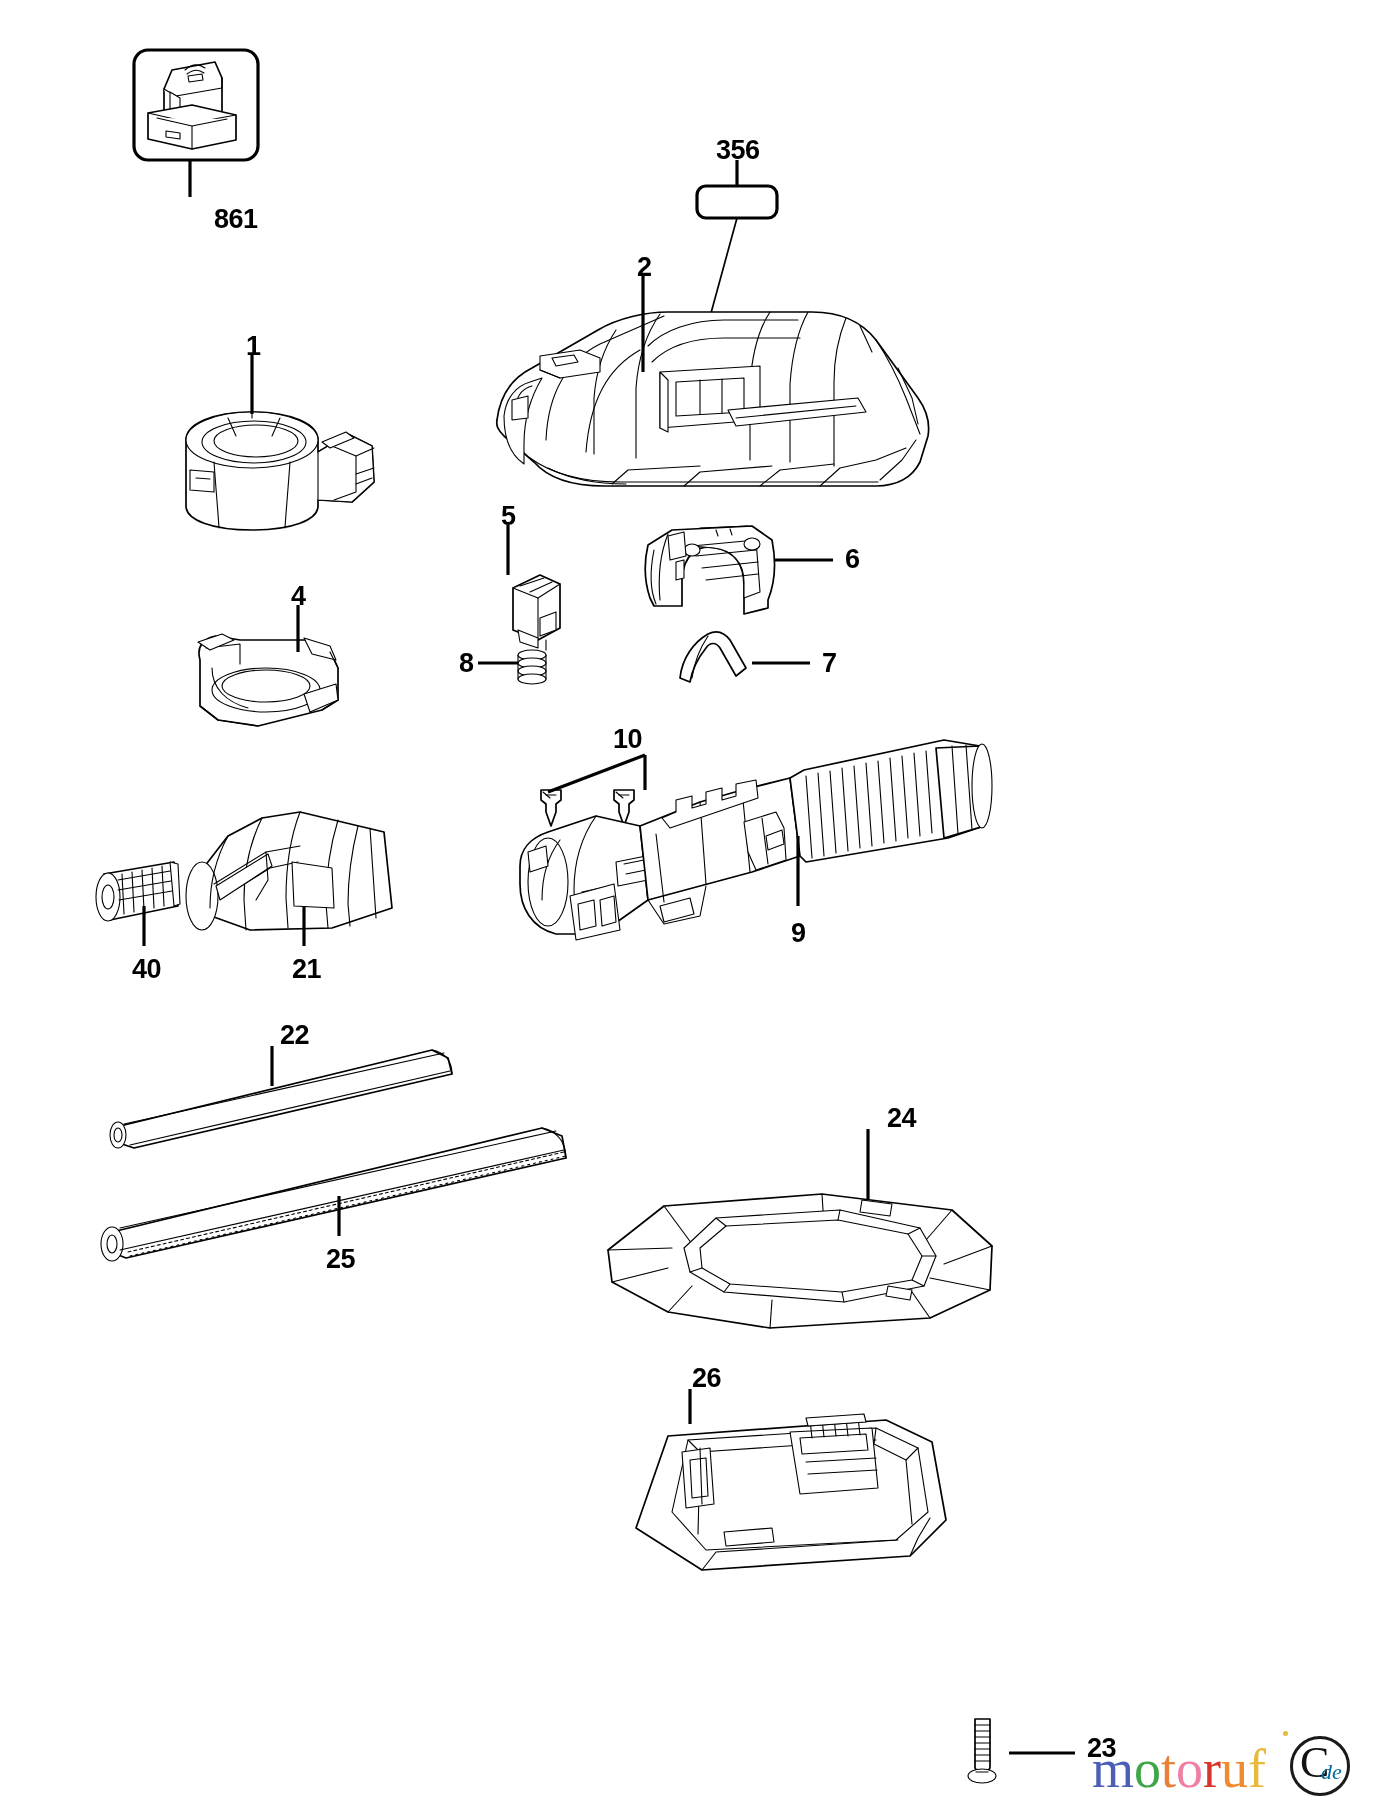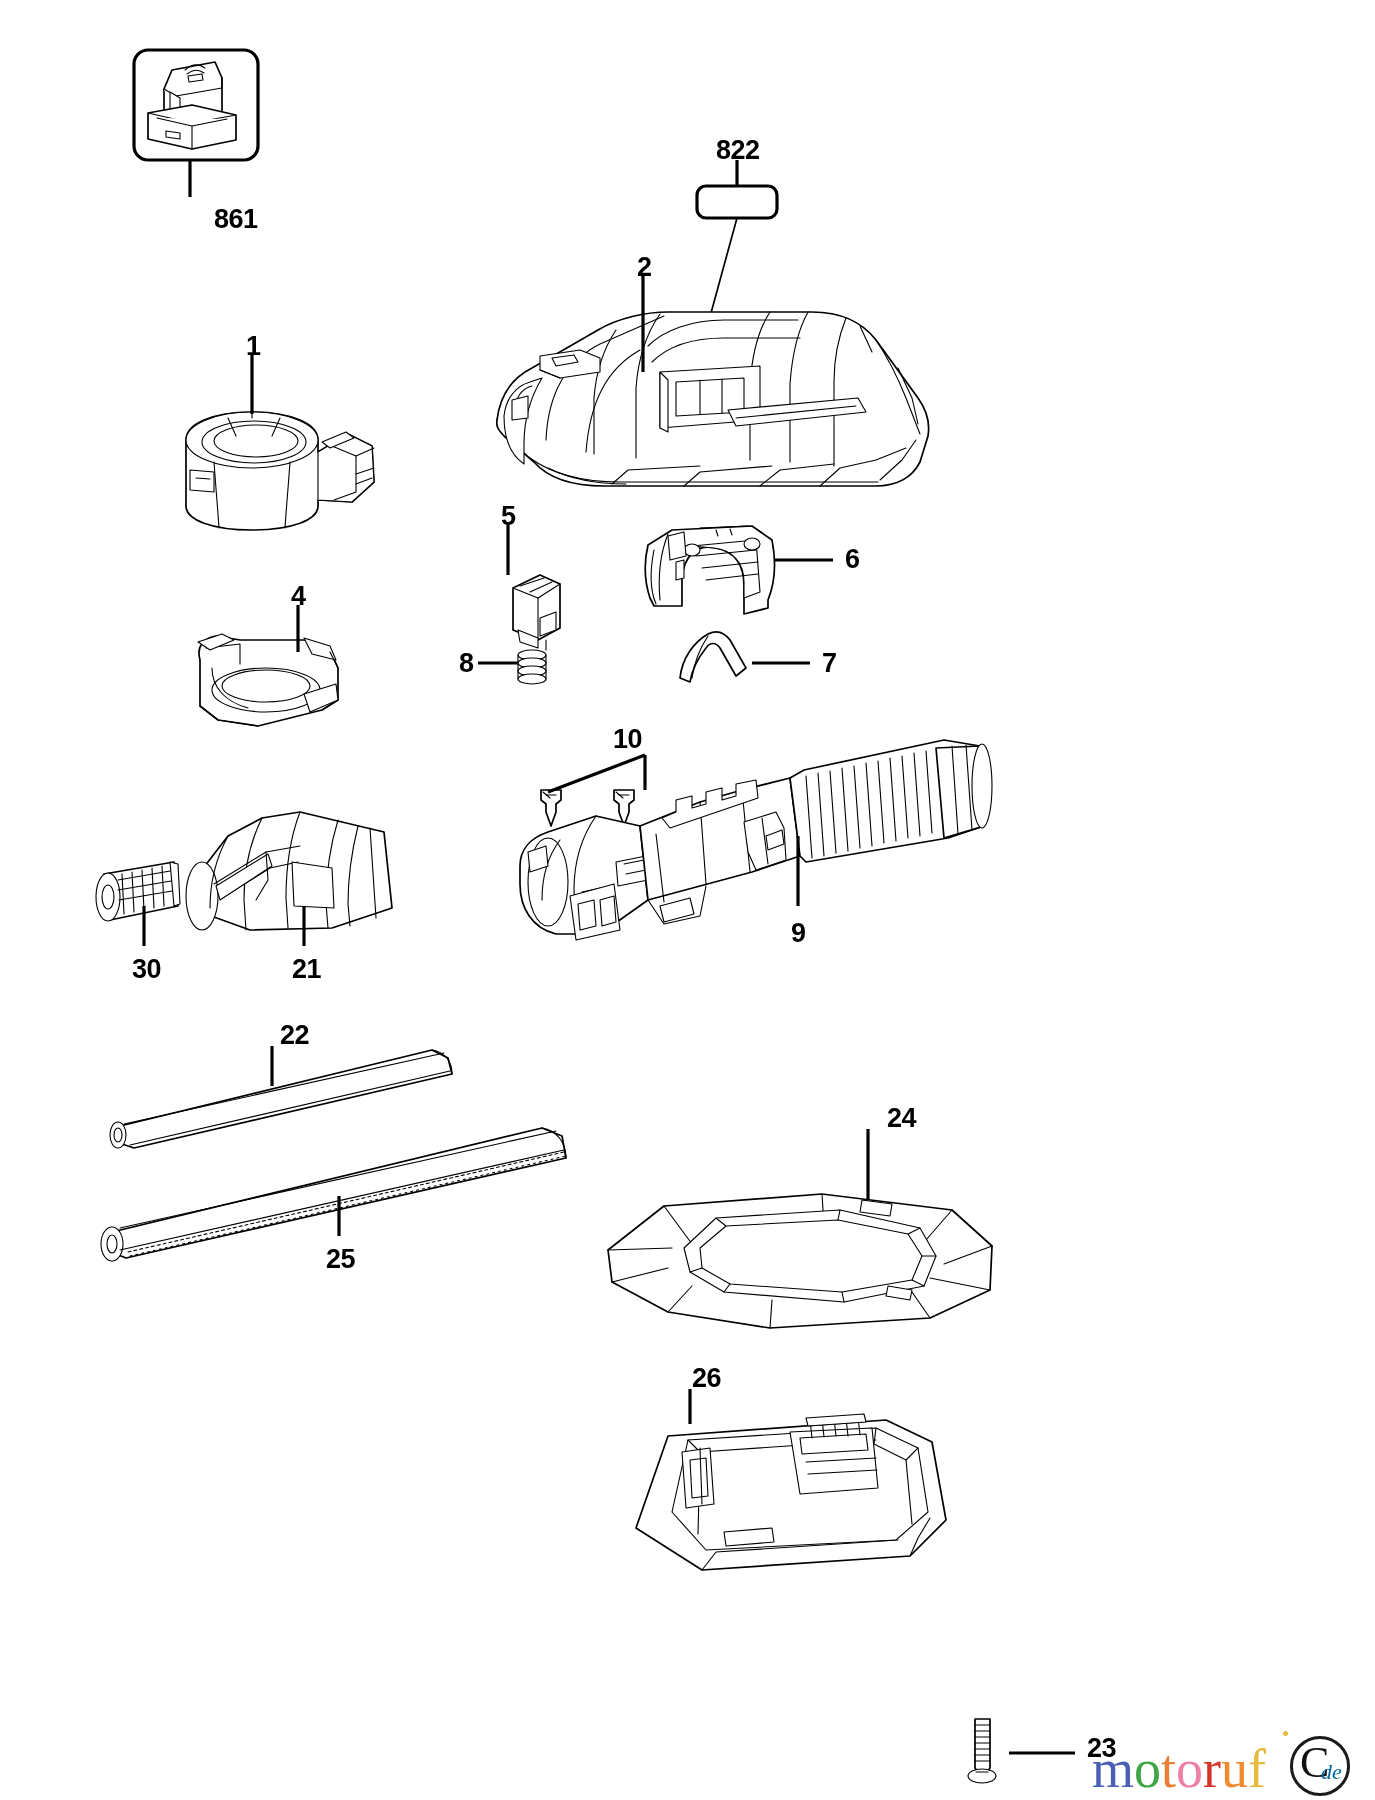--- a/index.html
+++ b/index.html
@@ -497,31 +497,31 @@
     <path class="lead" d="M304 906 L304 946"></path>
     <path class="lead" d="M272 1046 L272 1086"></path>
     <path class="lead" d="M339 1196 L339 1236"></path>
     <path class="lead" d="M868 1129 L868 1199"></path>
     <path class="lead" d="M690 1389 L690 1424"></path>
     <path class="lead" d="M1009 1753 L1075 1753"></path>
   </g>
 </svg>
 
 <div class="callout" style="left:172px;top:206px;margin-left:42px;">861</div>
-<div class="callout" style="left:716px;top:137px;">822</div>
+<div class="callout" style="left:716px;top:137px;">356</div>
 <div class="callout" style="left:637px;top:254px;">2</div>
 <div class="callout" style="left:246px;top:333px;">1</div>
 <div class="callout" style="left:501px;top:503px;">5</div>
 <div class="callout" style="left:845px;top:546px;">6</div>
 <div class="callout" style="left:291px;top:583px;">4</div>
 <div class="callout" style="left:459px;top:650px;">8</div>
 <div class="callout" style="left:822px;top:650px;">7</div>
 <div class="callout" style="left:613px;top:726px;">10</div>
 <div class="callout" style="left:791px;top:920px;">9</div>
-<div class="callout" style="left:132px;top:956px;">30</div>
+<div class="callout" style="left:132px;top:956px;">40</div>
 <div class="callout" style="left:292px;top:956px;">21</div>
 <div class="callout" style="left:255px;top:1022px;margin-left:25px;">22</div>
 <div class="callout" style="left:326px;top:1246px;">25</div>
 <div class="callout" style="left:887px;top:1105px;">24</div>
 <div class="callout" style="left:692px;top:1365px;">26</div>
 <div class="callout" style="left:1087px;top:1735px;">23</div>
 
 <div id="watermark">
   <span style="color:#4a5fb5;">m</span><span style="color:#3fa648;">o</span><span style="color:#e8803a;">t</span><span style="color:#ef7fa5;">o</span><span style="color:#d8352a;">r</span><span style="color:#ef8a2e;">u</span><span style="color:#e8b93a;">f</span>
 </div>

